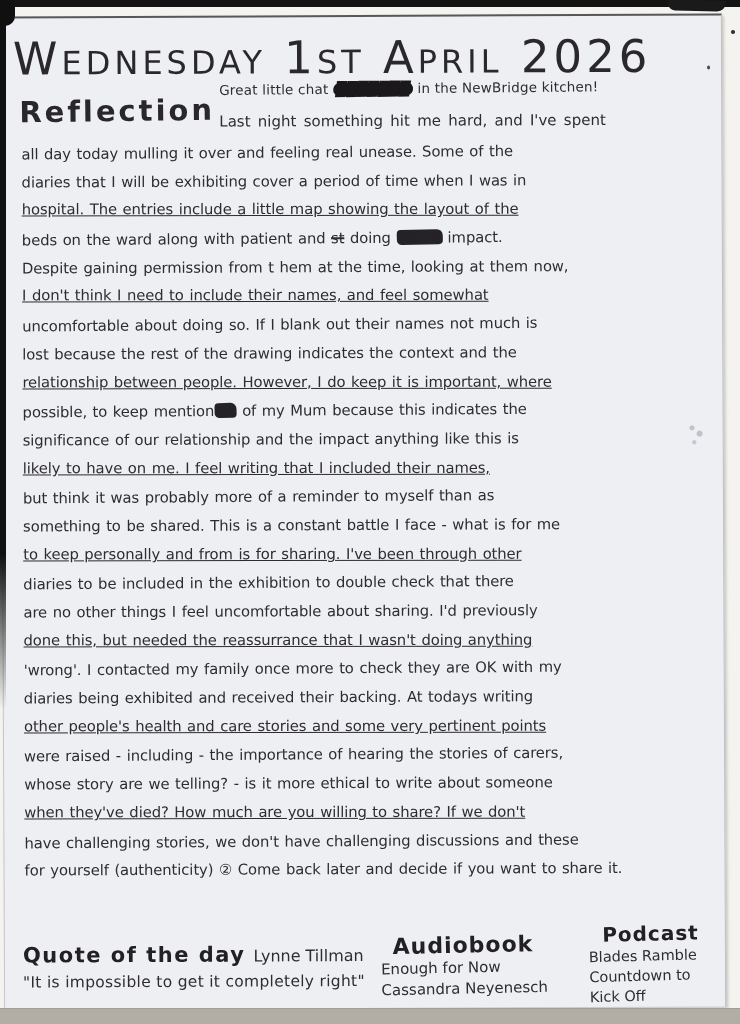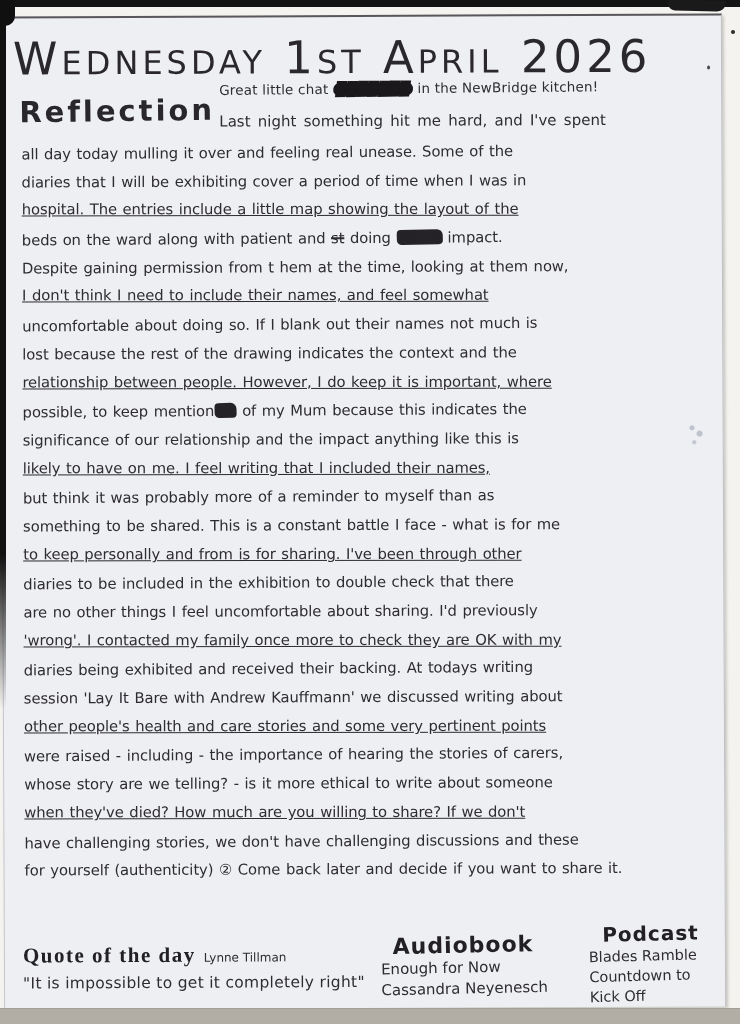--- a/index.html
+++ b/index.html
@@ -79,22 +79,22 @@
   .seg.scribble {
     background:#252327; color:#252327; border-radius:4px 6px 4px 5px;
     padding:0 2px; display:inline-block; line-height:15px; transform:rotate(-1deg);
   }
   .seg.redact {
     background:#1a181b; color:#1a181b; border-radius:7px 9px 6px 8px;
     padding:0 3px; display:inline-block; line-height:13px; transform:skewX(-8deg);
   }
   
   .quote-block { position:absolute; left:18px; top:925px; white-space:nowrap; }
-  .quote-head  { font-size:21px; font-weight:700; letter-spacing:1.5px; color:#222025;font-family:Liberation Serif, serif; }
-  .quote-author{ font-size:12px; margin-left:8px;text-align:right; }
+  .quote-head  { font-size:21px; font-weight:700; letter-spacing:1.5px; color:#222025; }
+  .quote-author{ font-size:16px; margin-left:8px;text-align:right; }
   .quote-text  { font-size:15.5px; margin-top:6px; letter-spacing:.3px; }
   .audio-block { position:absolute; left:376px; top:916px; white-space:nowrap; transform:rotate(-1deg); }
   .audio-head  { font-size:22px; font-weight:700; letter-spacing:1px; color:#222025; margin-left:12px; }
   .audio-line  { font-size:15px; line-height:21px; }
   .podcast-block{ position:absolute; left:584px; top:906px; white-space:nowrap; transform:rotate(-1.2deg); }
   .podcast-head{ font-size:20px; font-weight:700; letter-spacing:1px; color:#222025; margin-left:14px; }
   .podcast-line{ font-size:14.5px; line-height:20px; }
   
   .smudge {
     position:absolute; left:684px; top:408px; width:18px; height:24px; opacity:.55;
@@ -138,23 +138,23 @@
       <div class="line"><span class="seg">lost because the rest of the drawing indicates the context and the</span></div>
       <div class="line"><span class="seg">relationship between people. However, I do keep it is important, where</span></div>
       <div class="line"><span class="seg">possible, to keep mention</span><span class="seg scribble">ed</span><span class="seg"> of my Mum because this indicates the</span></div>
       <div class="line"><span class="seg">significance of our relationship and the impact anything like this is</span></div>
       <div class="line"><span class="seg">likely to have on me. I feel writing that I included their names,</span></div>
       <div class="line"><span class="seg">but think it was probably more of a reminder to myself than as</span></div>
       <div class="line"><span class="seg">something to be shared. This is a constant battle I face - what is for me</span></div>
       <div class="line"><span class="seg">to keep personally and from is for sharing. I've been through other</span></div>
       <div class="line"><span class="seg">diaries to be included in the exhibition to double check that there</span></div>
       <div class="line"><span class="seg">are no other things I feel uncomfortable about sharing. I'd previously</span></div>
+      <div class="line"><span class="seg">done this, but needed the reassurrance that I wasn't doing anything</span></div>
       <div class="line"><span class="seg">'wrong'. I contacted my family once more to check they are OK with my</span></div>
       <div class="line"><span class="seg">diaries being exhibited and received their backing. At todays writing</span></div>
-      <div class="line"><span class="seg">session 'Lay It Bare with Andrew Kauffmann' we discussed writing about</span></div>
       <div class="line"><span class="seg">other people's health and care stories and some very pertinent points</span></div>
       <div class="line"><span class="seg">were raised - including - the importance of hearing the stories of carers,</span></div>
       <div class="line"><span class="seg">whose story are we telling? - is it more ethical to write about someone</span></div>
       <div class="line"><span class="seg">when they've died? How much are you willing to share? If we don't</span></div>
       <div class="line"><span class="seg">have challenging stories, we don't have challenging discussions and these</span></div>
       <div class="line"><span class="seg">for yourself (authenticity) ② Come back later and decide if you want to share it.</span></div>
     </div>
 
   <div class="smudge"></div>
 

